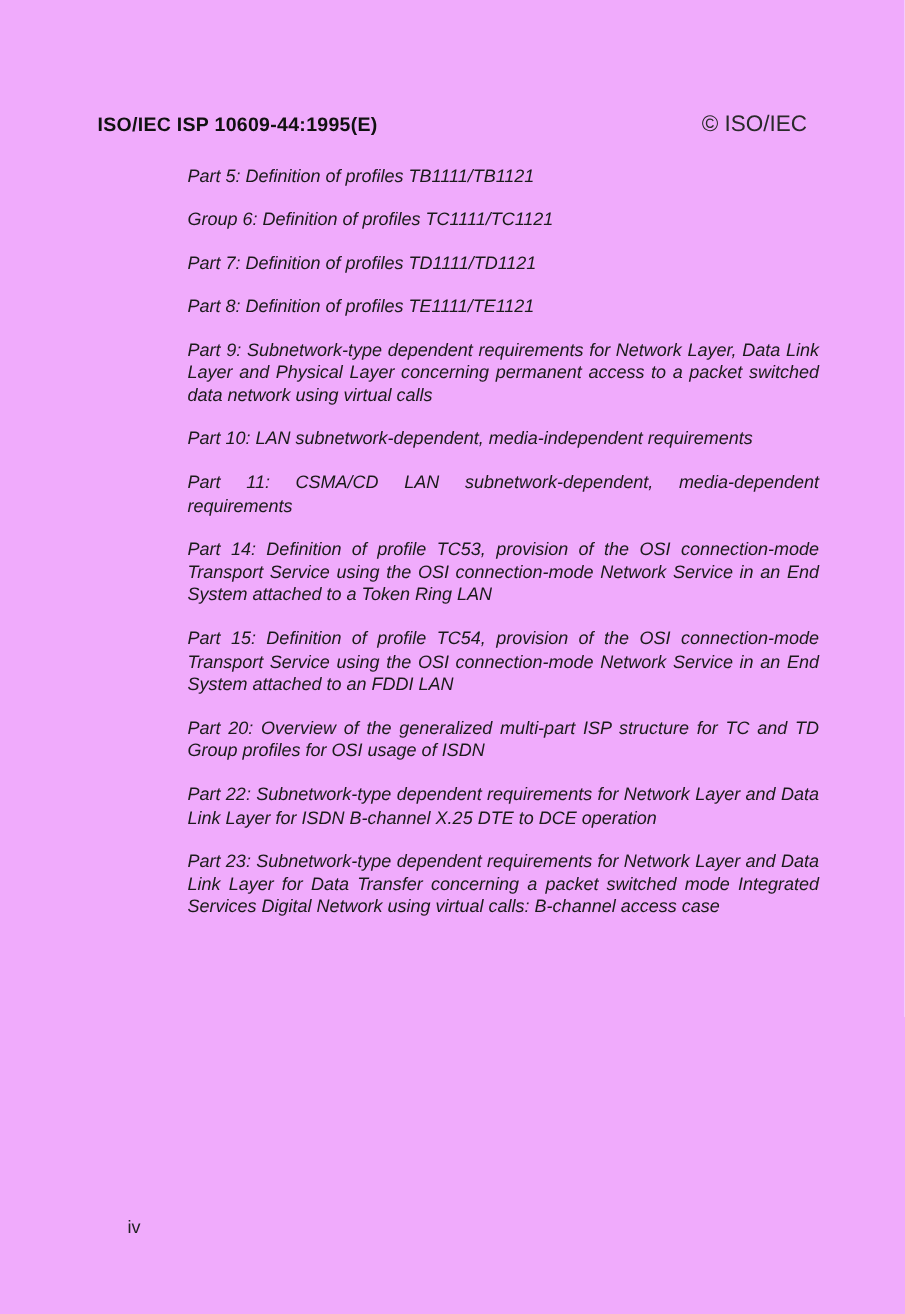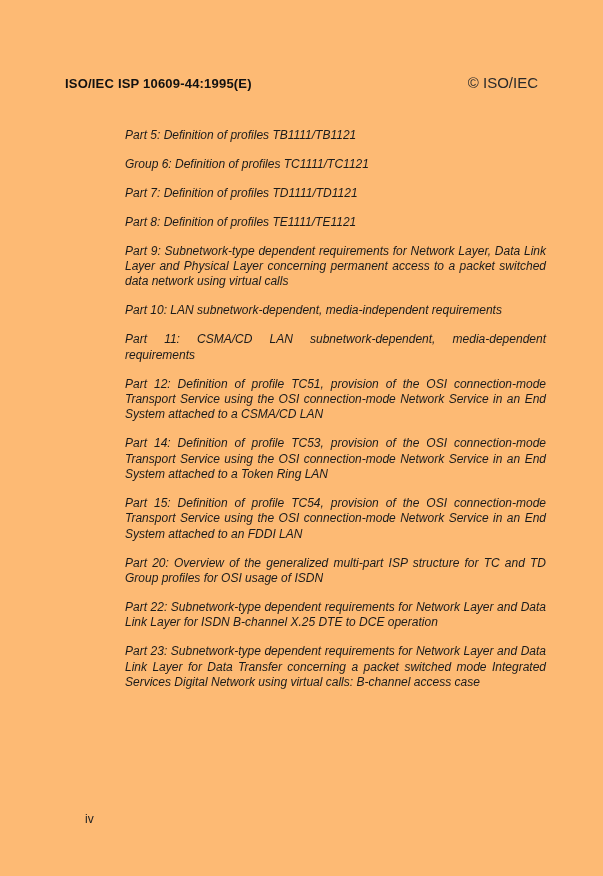--- a/index.html
+++ b/index.html
@@ -7,21 +7,21 @@
   body {
     width: 603px;
     height: 876px;
     position: relative;
     font-family: "Liberation Sans", sans-serif;
     overflow: hidden;
   }
   .page {
     position: absolute;
     inset: 0;
-    background: #fdba74;
+    background: #f0abfc;
     text-decoration: underline;
   }
   .page-header {
     position: absolute;
     top: 74px;
     left: 65px;
     right: 65px;
     display: flex;
     justify-content: space-between;
     align-items: baseline;
@@ -31,21 +31,21 @@
     font-size: 13px;
     letter-spacing: 0.2px;
     color: #111111;
   }
   .copyright {
     font-size: 15px;
     color: #2a2a2a;
   }
   .content {
     position: absolute;
-    top: 128px;
+    top: 110px;
     left: 125px;
     width: 421px;
   }
   .part {
     font-style: italic;
     font-size: 12px;
     line-height: 15.4px;
     color: #1b1b1b;
     text-align: justify;
     margin-bottom: 13.5px;
@@ -72,21 +72,20 @@
   </header>
 
   <main class="content">
     <p class="part">Part 5: Definition of profiles TB1111/TB1121</p>
     <p class="part">Group 6: Definition of profiles TC1111/TC1121</p>
     <p class="part">Part 7: Definition of profiles TD1111/TD1121</p>
     <p class="part">Part 8: Definition of profiles TE1111/TE1121</p>
     <p class="part">Part 9: Subnetwork-type dependent requirements for Network Layer, Data Link Layer and Physical Layer concerning permanent access to a packet switched data network using virtual calls</p>
     <p class="part">Part 10: LAN subnetwork-dependent, media-independent requirements</p>
     <p class="part">Part 11: CSMA/CD LAN subnetwork-dependent, media-dependent requirements</p>
-    <p class="part">Part 12: Definition of profile TC51, provision of the OSI connection-mode Transport Service using the OSI connection-mode Network Service in an End System attached to a CSMA/CD LAN</p>
     <p class="part">Part 14: Definition of profile TC53, provision of the OSI connection-mode Transport Service using the OSI connection-mode Network Service in an End System attached to a Token Ring LAN</p>
     <p class="part">Part 15: Definition of profile TC54, provision of the OSI connection-mode Transport Service using the OSI connection-mode Network Service in an End System attached to an FDDI LAN</p>
     <p class="part">Part 20: Overview of the generalized multi-part ISP structure for TC and TD Group profiles for OSI usage of ISDN</p>
     <p class="part">Part 22: Subnetwork-type dependent requirements for Network Layer and Data Link Layer for ISDN B-channel X.25 DTE to DCE operation</p>
     <p class="part">Part 23: Subnetwork-type dependent requirements for Network Layer and Data Link Layer for Data Transfer concerning a packet switched mode Integrated Services Digital Network using virtual calls: B-channel access case</p>
   </main>
 
   <footer class="page-footer">
     <span class="page-number">iv</span>
   </footer>

